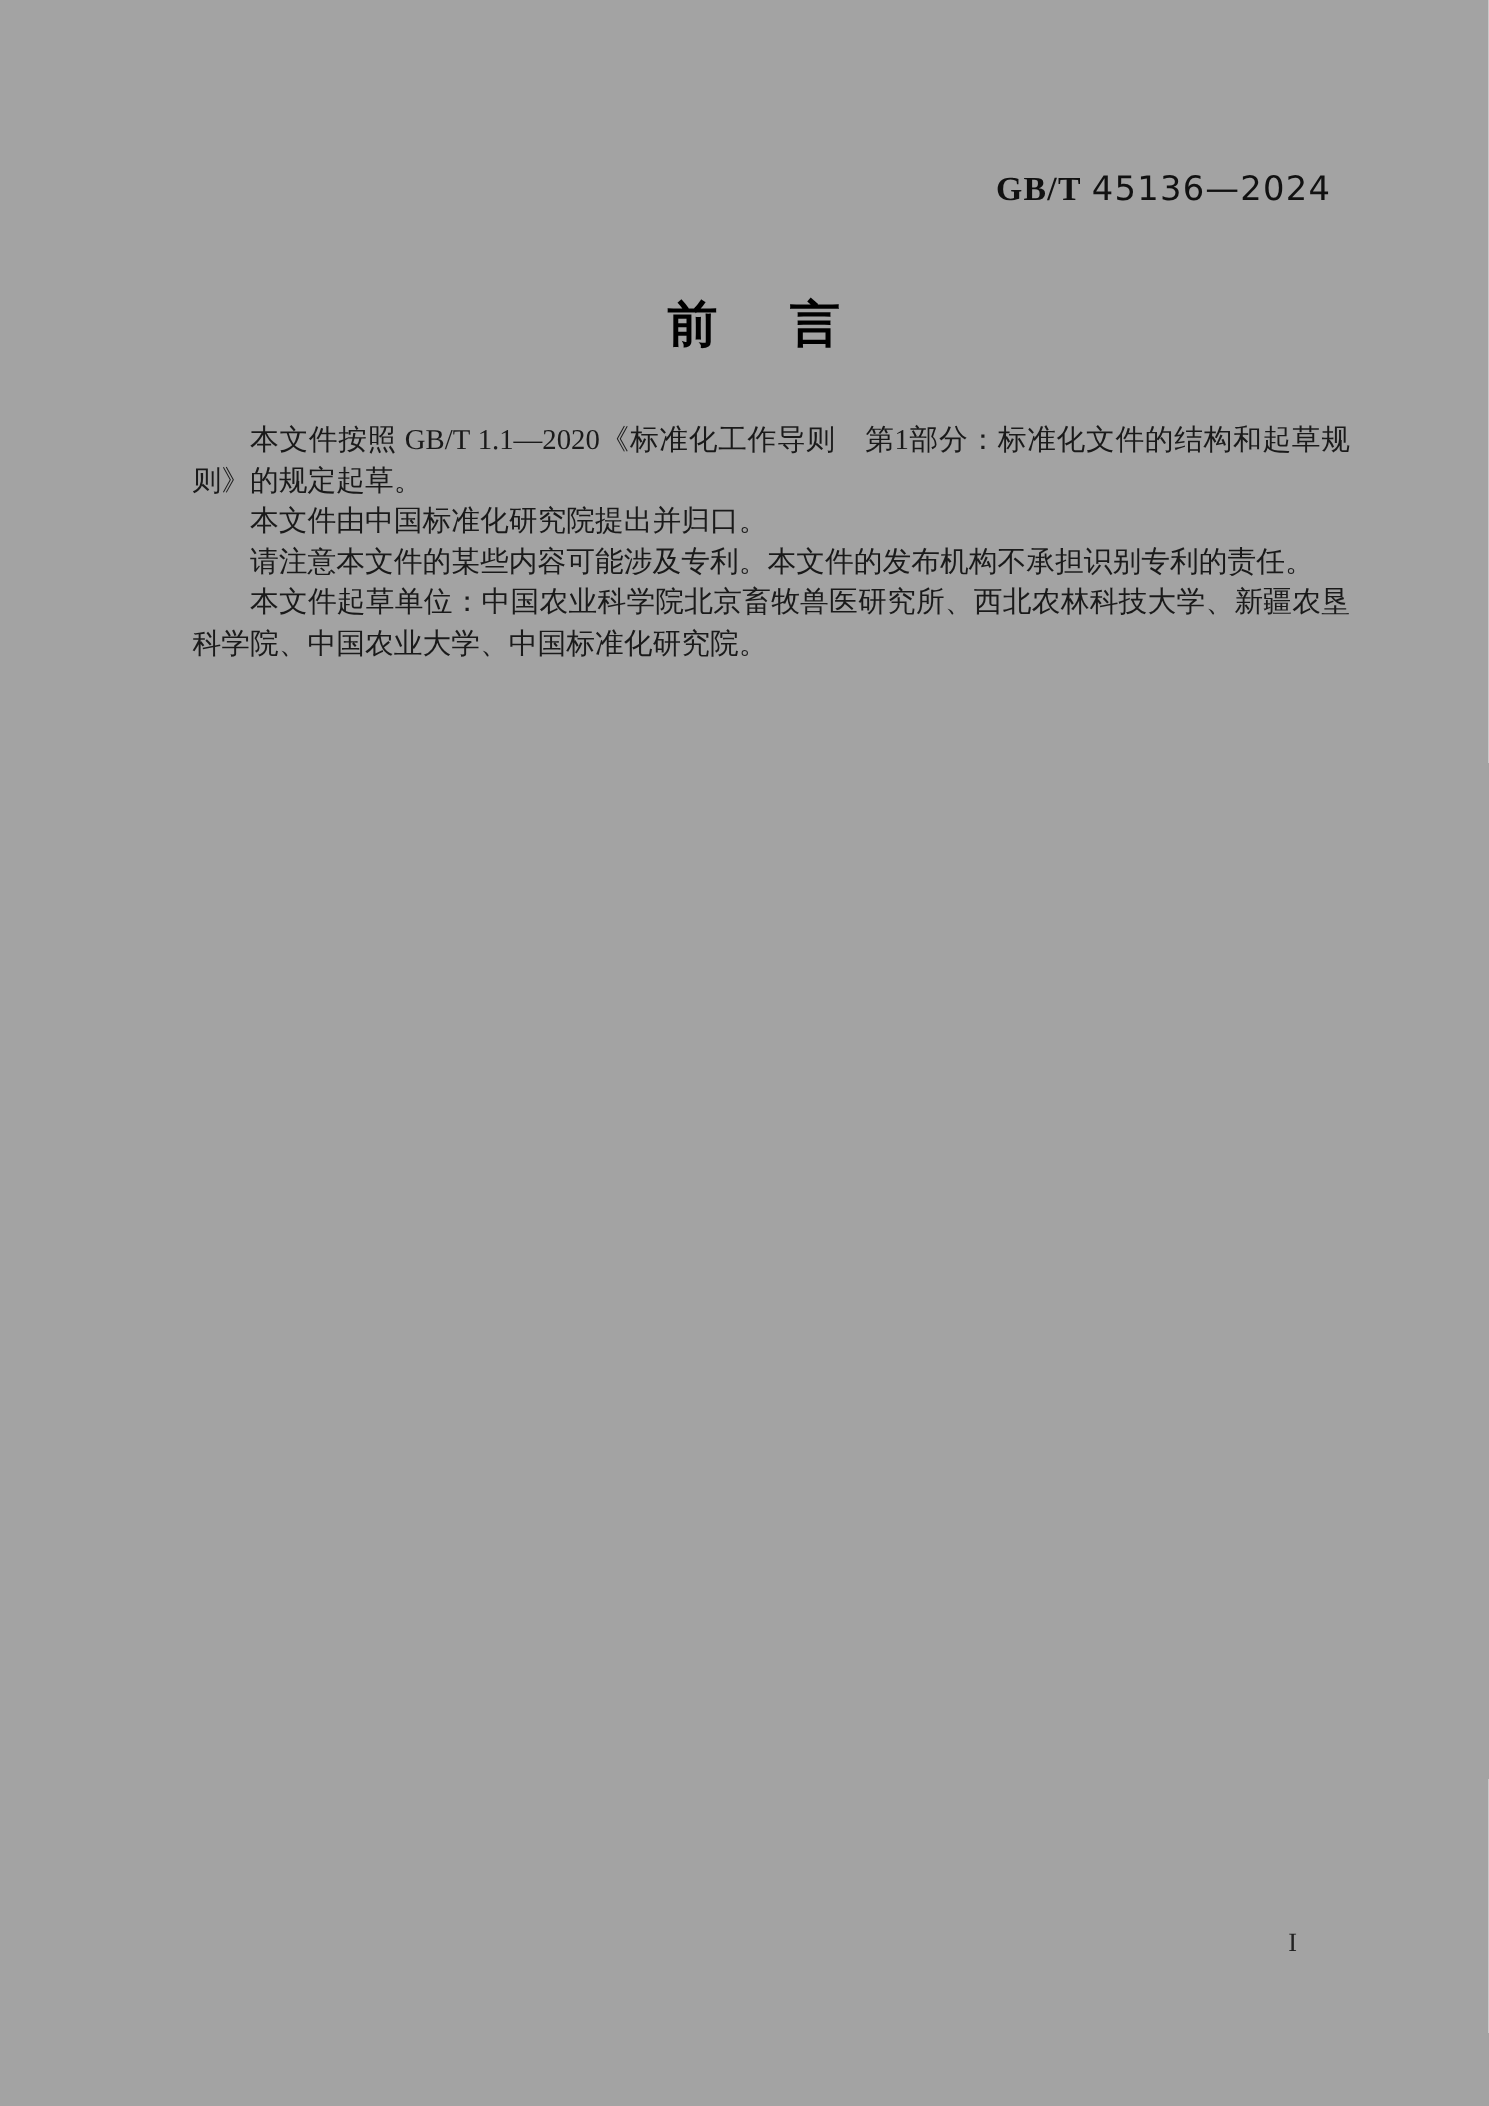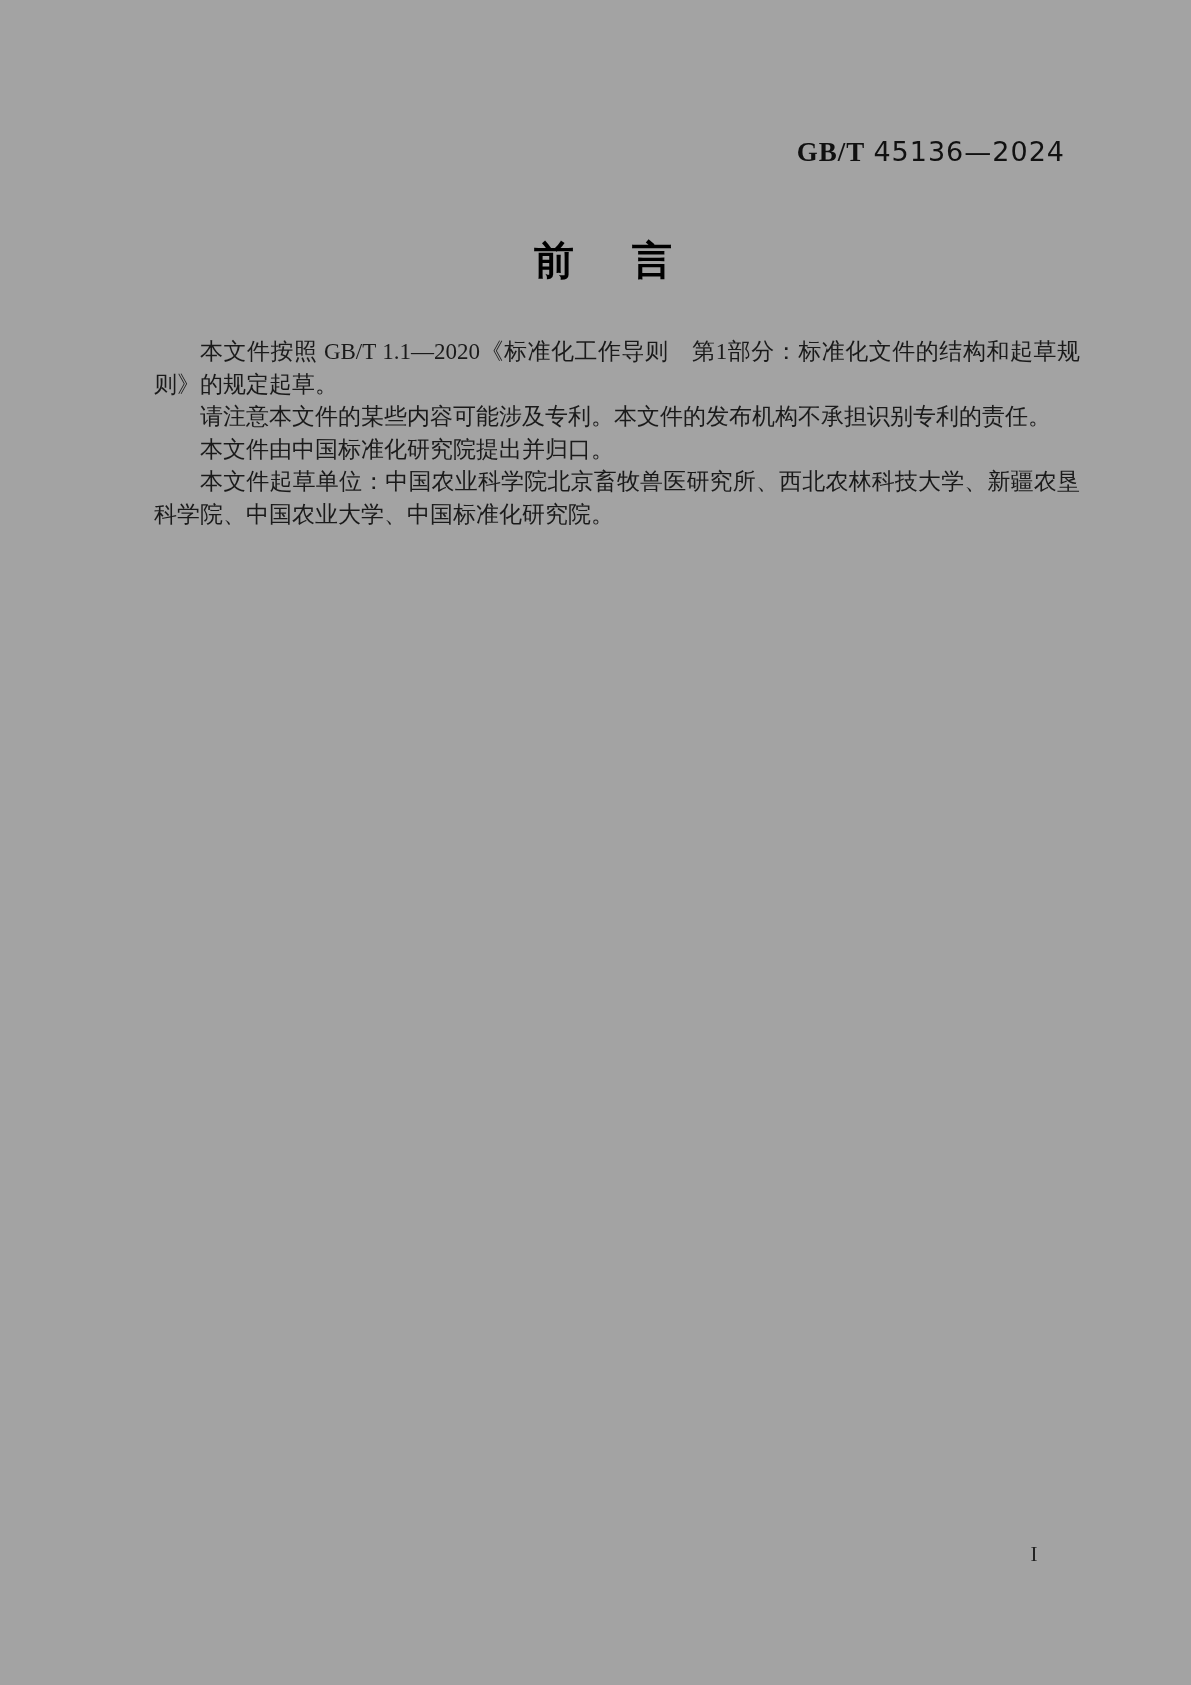--- a/index.html
+++ b/index.html
@@ -84,20 +84,20 @@
     <span class="std-prefix">GB/T</span><span class="std-number">45136—2024</span>
   </div>
 
   <div class="doc-title">
     <span>前</span>
     <span>言</span>
   </div>
 
   <div class="foreword-body">
     <p>本文件按照 GB/T 1.1—2020《标准化工作导则　第1部分：标准化文件的结构和起草规则》的规定起草。</p>
+    <p>本文件由中国标准化研究院提出并归口。</p>
     <p>请注意本文件的某些内容可能涉及专利。本文件的发布机构不承担识别专利的责任。</p>
-    <p>本文件由中国标准化研究院提出并归口。</p>
     <p>本文件起草单位：中国农业科学院北京畜牧兽医研究所、西北农林科技大学、新疆农垦科学院、中国农业大学、中国标准化研究院。</p>
   </div>
 
   <div class="page-number">I</div>
 
 </div>
 
 </body></html>

